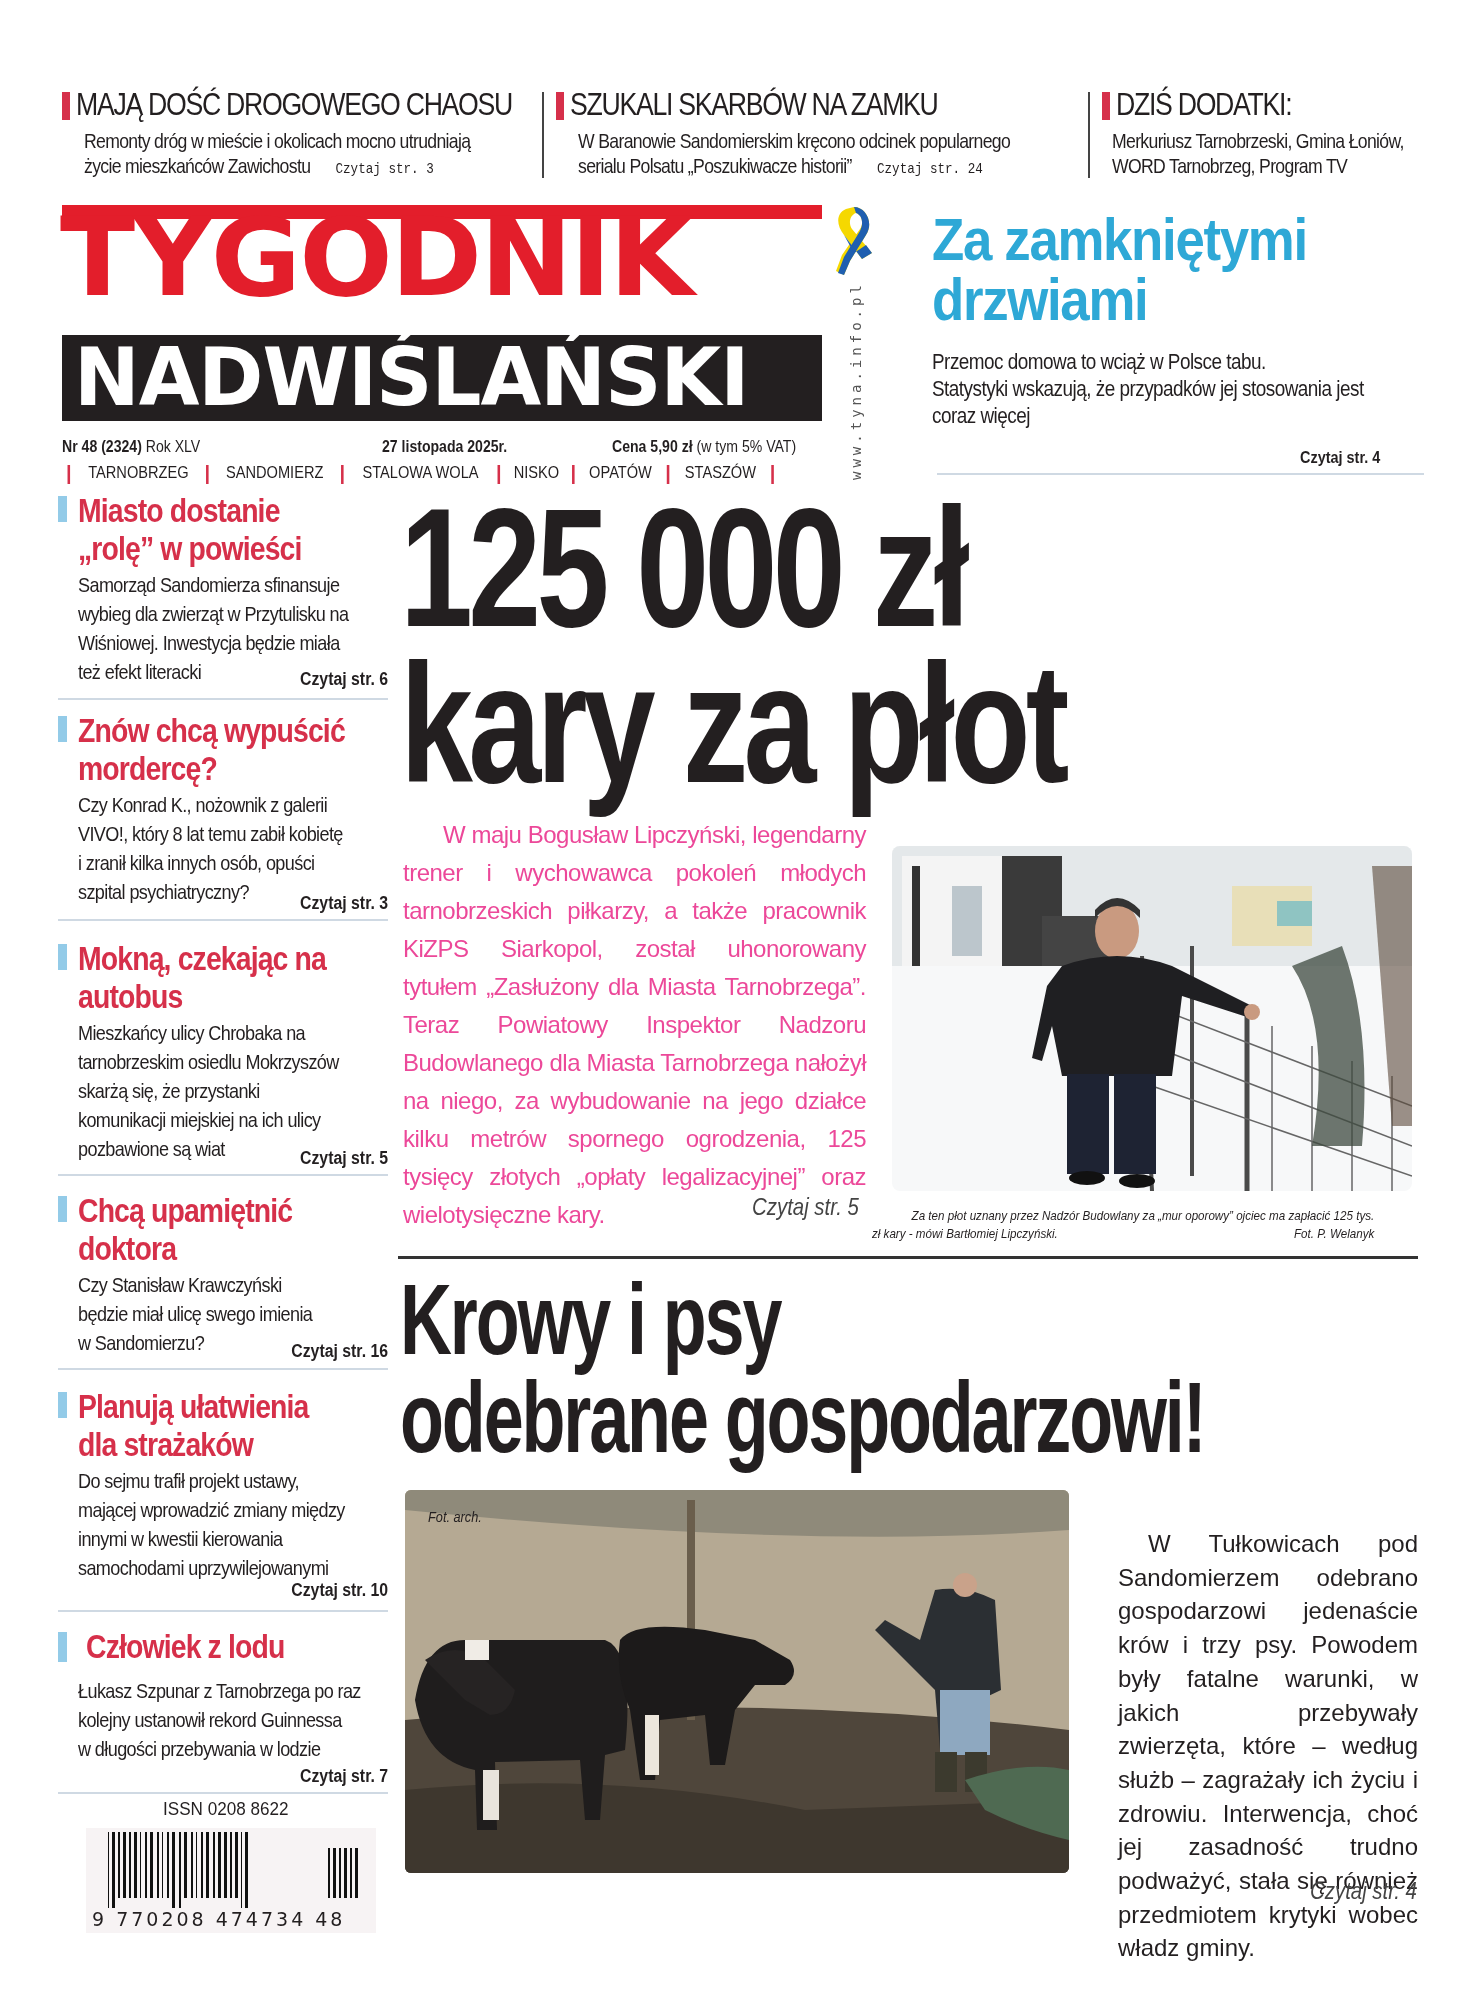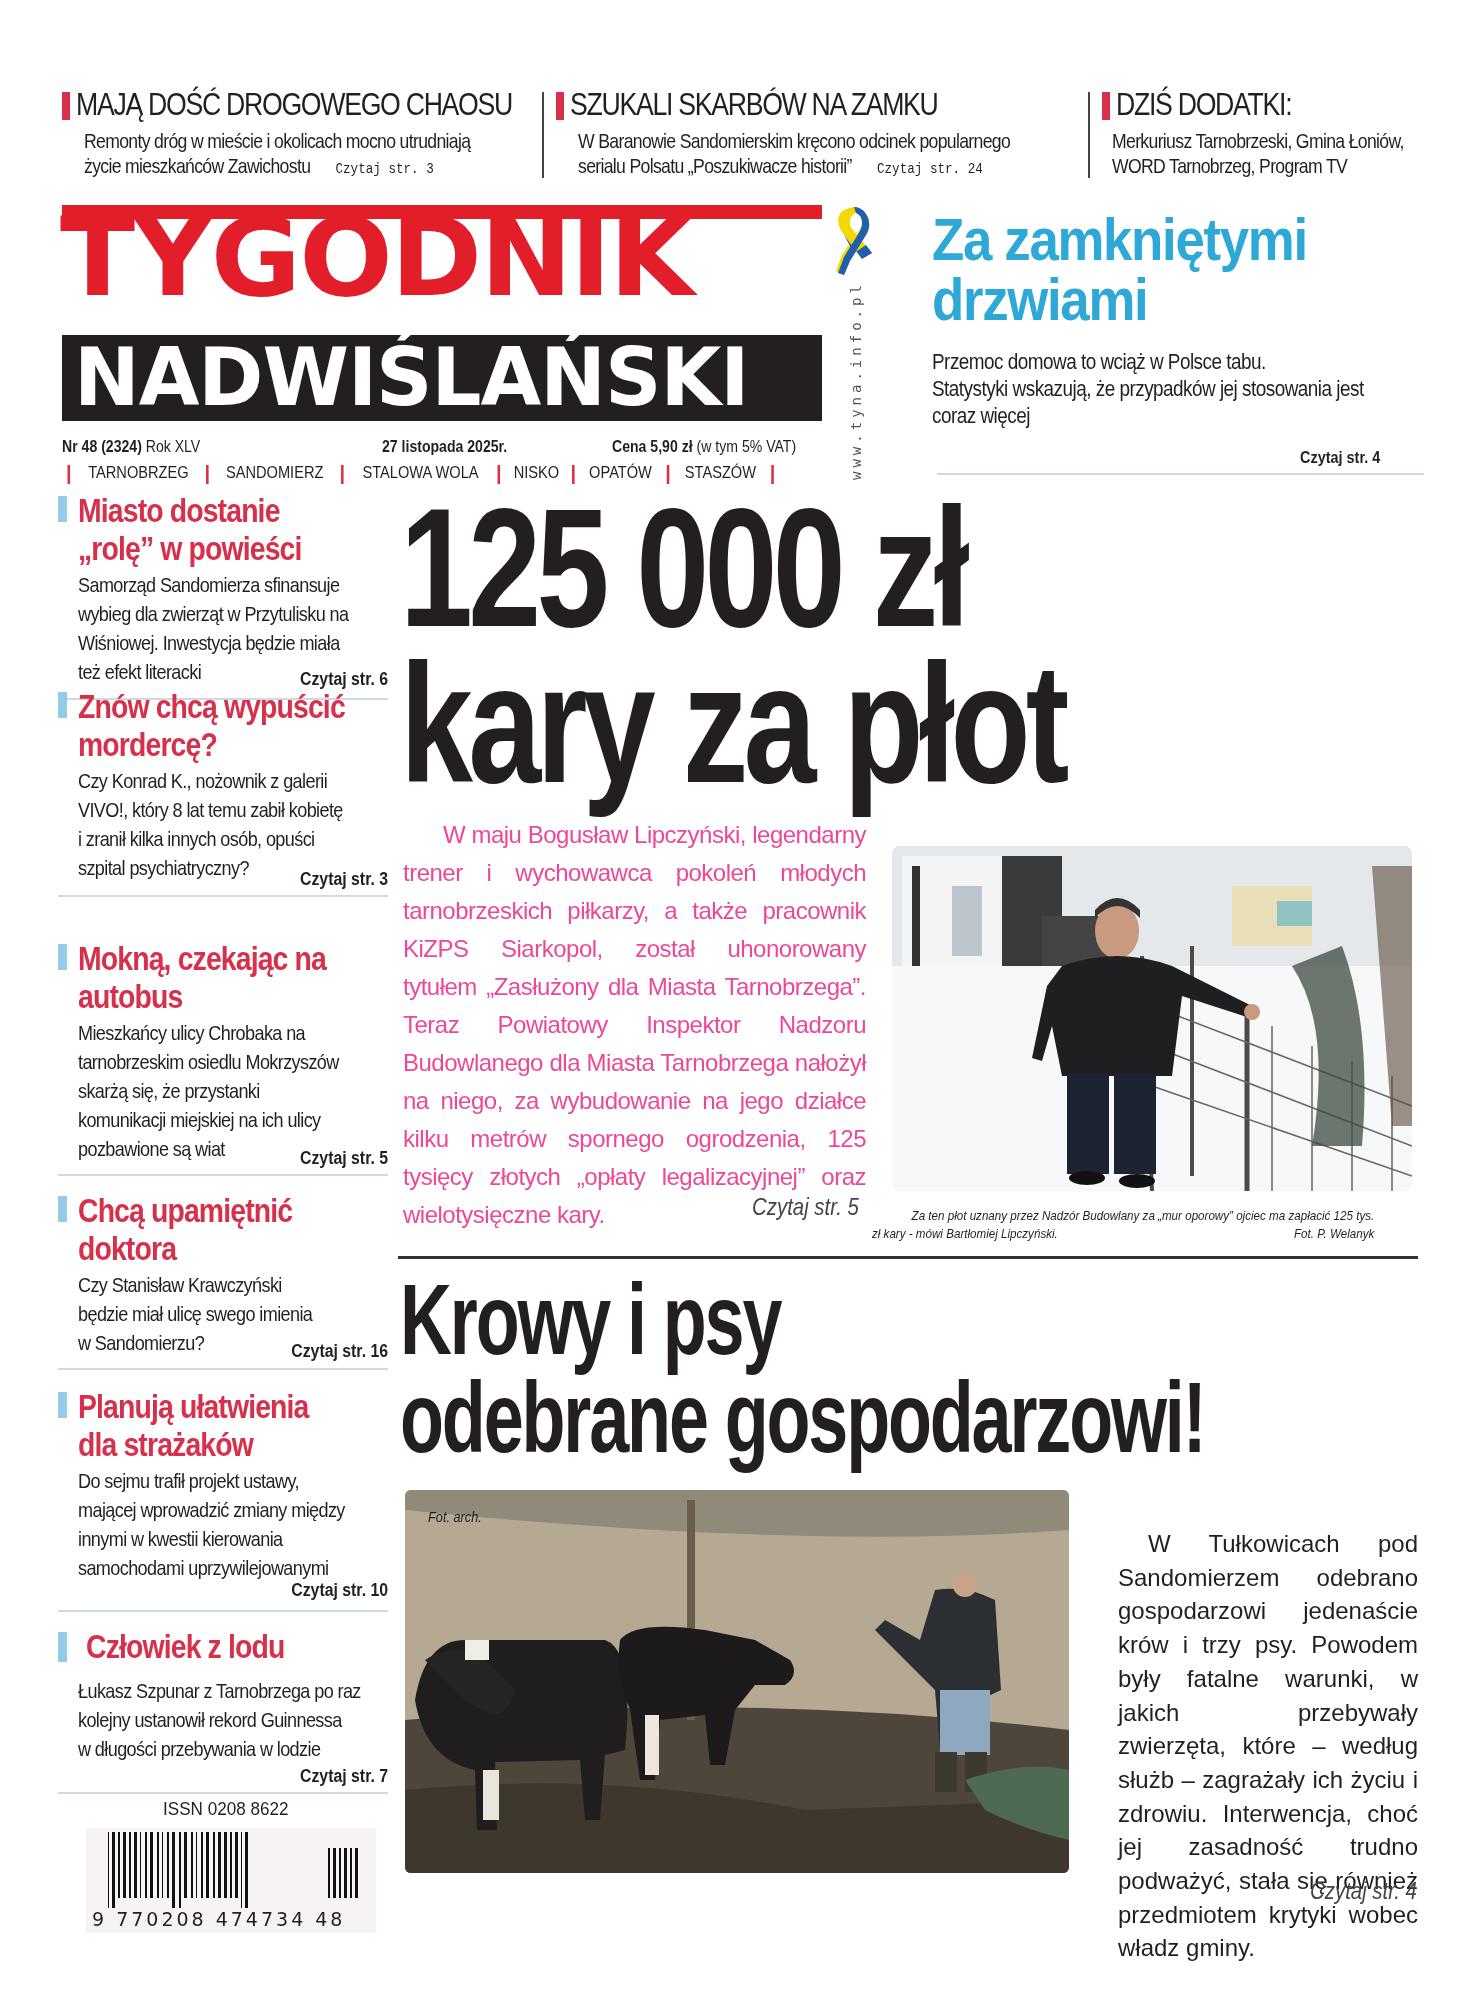--- a/index.html
+++ b/index.html
@@ -145,21 +145,21 @@
   <div class="s-body" style="top:78px;">
     <div>Samorząd Sandomierza sfinansuje</div>
       <div>wybieg dla zwierząt w Przytulisku na</div>
       <div>Wiśniowej. Inwestycja będzie miała</div>
       <div>też efekt literacki</div>
   </div>
   <div class="s-read" style="top:177px;">Czytaj str. 6</div>
   <div class="s-rule" style="top:206px;"></div>
 </div>
 
-<div class="side-item" style="top:688px; height:208px;">
+<div class="side-item" style="top:712px; height:208px;">
   <span class="bar"></span>
   <div class="s-title">
       <div>Znów chcą wypuścić</div>
       <div>mordercę?</div>
     </div>
   <div class="s-body" style="top:78px;">
     <div>Czy Konrad K., nożownik z galerii</div>
       <div>VIVO!, który 8 lat temu zabił kobietę</div>
       <div>i zranił kilka innych osób, opuści</div>
       <div>szpital psychiatryczny?</div>

